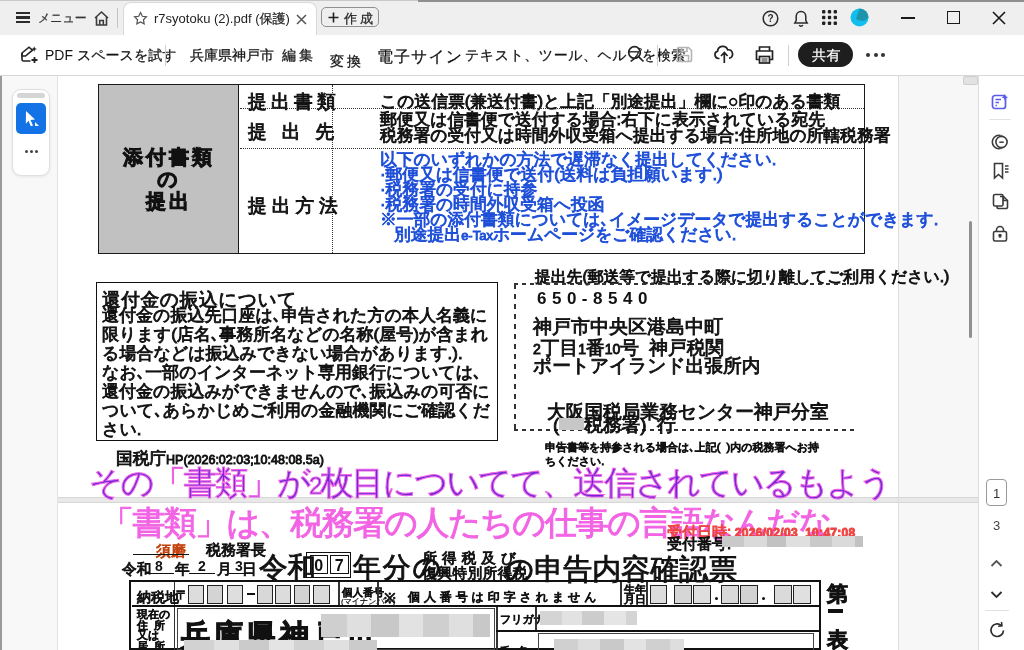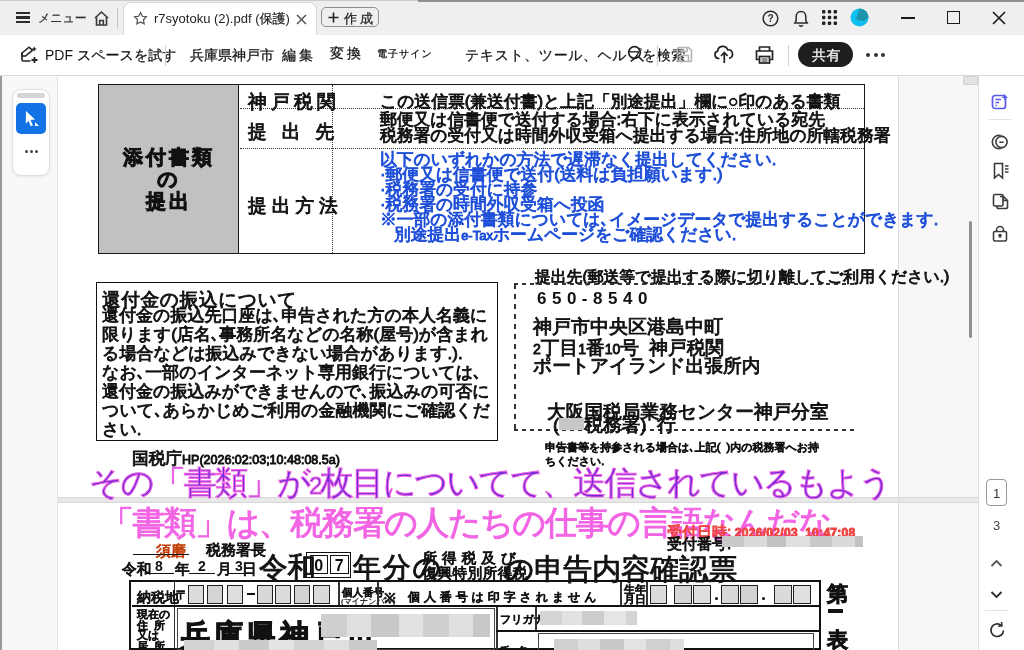--- a/index.html
+++ b/index.html
@@ -70,22 +70,22 @@
 <svg class="a" style="left:20px;top:45px" width="19" height="19" viewBox="0 0 19 19" fill="none" stroke="#222" stroke-width="1.6">
     <path d="M2 8 L2 14.5 A1.5 1.5 0 0 0 3.5 16 L10.5 16"></path>
     <path d="M2 8 L9 2.2 L12.5 5.2 L5.5 11 L2 11 Z"></path>
     <path d="M14.5 12 V18 M11.5 15 H17.5" stroke-width="1.8"></path>
     <path d="M14.2 1.2 L15 3.2 L17 4 L15 4.8 L14.2 6.8 L13.4 4.8 L11.4 4 L13.4 3.2 Z" fill="#222" stroke="none"></path>
   </svg>
 <div class="a" style="left:45px;top:47px;font-size:14px;color:#131313">PDF <span class="u">スペースを試す</span></div>
 <div class="a" style="left:165px;top:45px;width:1px;height:21px;background:#cfcfcf"></div>
 <div class="a u" style="left:190px;top:47px;font-size:14px;color:#131313">兵庫県神戸市</div>
 <div class="a u" style="left:282px;top:47px;font-size:14px;letter-spacing:3px;color:#131313">編集</div>
-<div class="a u" style="left:330px;top:45px;font-size:14px;letter-spacing:3px;color:#131313">変換</div>
-<div class="a u" style="left:377px;top:47px;font-size:10px;letter-spacing:1px;color:#131313">電子サイン</div>
+<div class="a u" style="left:330px;top:53px;font-size:14px;letter-spacing:3px;color:#131313">変換</div>
+<div class="a u" style="left:377px;top:47px;font-size:16px;letter-spacing:1px;color:#131313">電子サイン</div>
 <div class="a u" style="left:465px;top:47px;font-size:14px;letter-spacing:.5px;color:#131313">テキスト、ツール、ヘルプを検索</div>
 <svg class="a" style="left:627px;top:45px" width="18" height="18" viewBox="0 0 18 18" fill="none" stroke="#222" stroke-width="1.7">
     <circle cx="7.5" cy="7.5" r="5.8"></circle>
     <path d="M11.8 11.8 L16.5 16.5"></path>
   </svg>
 <div class="a" style="left:657px;top:45px;width:1px;height:21px;background:#cfcfcf"></div>
 <svg class="a" style="left:676px;top:46px" width="17" height="17" viewBox="0 0 17 17" fill="none" stroke="#b5b5b5" stroke-width="1.6">
     <path d="M1.5 3 A1.5 1.5 0 0 1 3 1.5 L12.5 1.5 L15.5 4.5 L15.5 14 A1.5 1.5 0 0 1 14 15.5 L3 15.5 A1.5 1.5 0 0 1 1.5 14 Z"></path>
     <path d="M4.5 15 V9.5 H12.5 V15 M5.5 1.8 V5.5 H11 V1.8"></path>
   </svg>
@@ -170,21 +170,21 @@
     <path d="M14.5 9.5 A6.3 6.3 0 1 1 12.2 4.3"></path>
     <path d="M12.5 1 L13 4.8 L9.2 5.3" fill="none" stroke-width="1.5"></path>
   </svg>
 
 <div class="a" style="left:98px;top:84px;width:767px;height:170px;border:1.5px solid #1a1a1a"></div>
 <div class="a" style="left:98px;top:84px;width:141px;height:170px;background:#c1c1c1;border:1.5px solid #1a1a1a"></div>
 <div class="a j" style="left:112px;top:146px;width:114px;text-align:center;font-size:20px;letter-spacing:3px;line-height:22px;color:#111;font-weight:bold">添付書類の<br>提出</div>
 <div class="a" style="left:240px;top:108px;width:624px;height:1px;border-top:1.5px dotted #333"></div>
 <div class="a" style="left:240px;top:147.5px;width:624px;height:1px;border-top:1.5px dotted #333"></div>
 <div class="a" style="left:332px;top:85px;width:1px;height:168px;border-left:1.5px dotted #333"></div>
-<div class="a j" style="left:248px;top:89px;font-size:18.7px;letter-spacing:4.3px;color:#111">神戸税関</div>
+<div class="a j" style="left:248px;top:89px;font-size:18.7px;letter-spacing:4.3px;color:#111">提出書類</div>
 <div class="a j" style="left:248px;top:119px;font-size:18.7px;letter-spacing:15px;color:#111">提出先</div>
 <div class="a j" style="left:248px;top:193px;font-size:18.7px;letter-spacing:5px;color:#111">提出方法</div>
 <div class="a j" style="left:380px;top:90px;font-size:16.8px;color:#111">この送信票(兼送付書)と上記「別途提出」欄に○印のある書類</div>
 <div class="a j" style="left:380px;top:112px;font-size:16.8px;line-height:15.5px;color:#111">郵便又は信書便で送付する場合:右下に表示されている宛先<br>税務署の受付又は時間外収受箱へ提出する場合:住所地の所轄税務署</div>
 <div class="a j" style="left:380px;top:152px;font-size:16.8px;line-height:15px;color:#1d4ed8">以下のいずれかの方法で遅滞なく提出してください.<br>·郵便又は信書便で送付(送料は負担願います.)<br>·税務署の受付に持参<br>·税務署の時間外収受箱へ投函<br>※一部の添付書類については､イメージデータで提出することができます.<br><span style="padding-left:14px">別途提出</span><span style="font-size:13px;letter-spacing:0">e-Tax</span>ホームページをご確認ください.</div>
 
 <div class="a j" style="left:535px;top:267px;font-size:15.8px;color:#111">提出先(郵送等で提出する際に切り離してご利用ください.)</div>
 <div class="a" style="left:514px;top:283px;width:343px;height:1.5px;background:repeating-linear-gradient(90deg,#333 0 4px,transparent 4px 8px)"></div>
 <div class="a" style="left:514px;top:429px;width:343px;height:1.5px;background:repeating-linear-gradient(90deg,#333 0 4px,transparent 4px 8px)"></div>
 <div class="a" style="left:514px;top:285px;width:1.5px;height:144px;background:repeating-linear-gradient(0deg,#333 0 5px,transparent 5px 10px)"></div>
@@ -192,21 +192,21 @@
 <div class="a j" style="left:533px;top:318px;font-size:19px;line-height:17px;color:#111">神戸市中央区港島中町</div>
 <div class="a j" style="left:533px;top:335px;font-size:18.7px;color:#111"><span style="font-size:14px">2</span>丁目<span style="font-size:14px">1</span>番<span style="font-size:14px">10</span>号&nbsp;&nbsp;神戸税関</div>
 <div class="a j" style="left:533px;top:353px;font-size:18.7px;color:#111">ポートアイランド出張所内</div>
 <div class="a j" style="left:547px;top:399px;font-size:18.7px;color:#111">大阪国税局業務センター神戸分室</div>
 <div class="a j" style="left:553px;top:412px;font-size:18.7px;color:#111">(<span style="display:inline-block;width:25px;height:12px;background:#c7c7c7;vertical-align:1px"></span>税務署)&nbsp;&nbsp;行</div>
 <div class="a j" style="left:545px;top:440px;font-size:11px;line-height:14px;color:#111">申告書等を持参される場合は､上記(&nbsp;&nbsp;)内の税務署へお持<br>ちください.</div>
 
 <div class="a" style="left:96px;top:282px;width:402px;height:159px;border:1.5px solid #111"></div>
 <div class="a j" style="left:102px;top:287px;font-size:18.7px;letter-spacing:.6px;color:#111">還付金の振込について</div>
 <div class="a j" style="left:102px;top:306px;width:393px;font-size:17px;line-height:19px;color:#111">還付金の振込先口座は､申告された方の本人名義に限ります(店名､事務所名などの名称(屋号)が含まれる場合などは振込みできない場合があります.).<br>なお､一部のインターネット専用銀行については､還付金の振込みができませんので､振込みの可否について､あらかじめご利用の金融機関にご確認ください.</div>
-<div class="a j" style="left:132px;top:447px;font-size:16.7px;color:#111">国税庁<span style="font-size:12.5px;letter-spacing:0">HP(2026:02:03;10:48:08.5a)</span></div>
+<div class="a j" style="left:116px;top:447px;font-size:16.7px;color:#111">国税庁<span style="font-size:12.5px;letter-spacing:0">HP(2026:02:03;10:48:08.5a)</span></div>
 
 <div class="a j" style="left:89px;top:461px;font-size:33px;letter-spacing:-1.9px;color:#6d28d9;-webkit-text-stroke:1px #f264e4">その「書類」が<span style="font-size:24px">2</span>枚目についてて、送信されているもよう</div>
 
 <div class="a j" style="left:101px;top:501px;font-size:33px;letter-spacing:-1.6px;color:#f264e4;-webkit-text-stroke:1px #f264e4">「書類」は、税務署の人たちの仕事の言語なんだな</div>
 <div class="a j" style="left:667px;top:523px;font-size:15px;color:#ef4444">受付日時:<span style="font-size:12px;font-weight:bold;letter-spacing:.3px">&nbsp;2026/02/03&nbsp;&nbsp;10:47:08</span></div>
 <div class="a j" style="left:667px;top:535px;font-size:15px;color:#111">受付番号:</div>
 <div class="a" style="left:722px;top:536px;width:141px;height:11px;background:repeating-linear-gradient(90deg,#c9c9c9 0 22px,#dadada 22px 45px,#c2c2c2 45px 64px,#dfdfdf 64px 88px)"></div>
 
 <div class="a j" style="left:156px;top:542px;font-size:15px;color:#c2410c">須磨</div>
 <div class="a" style="left:133px;top:554px;width:56px;height:1px;background:#111"></div>

